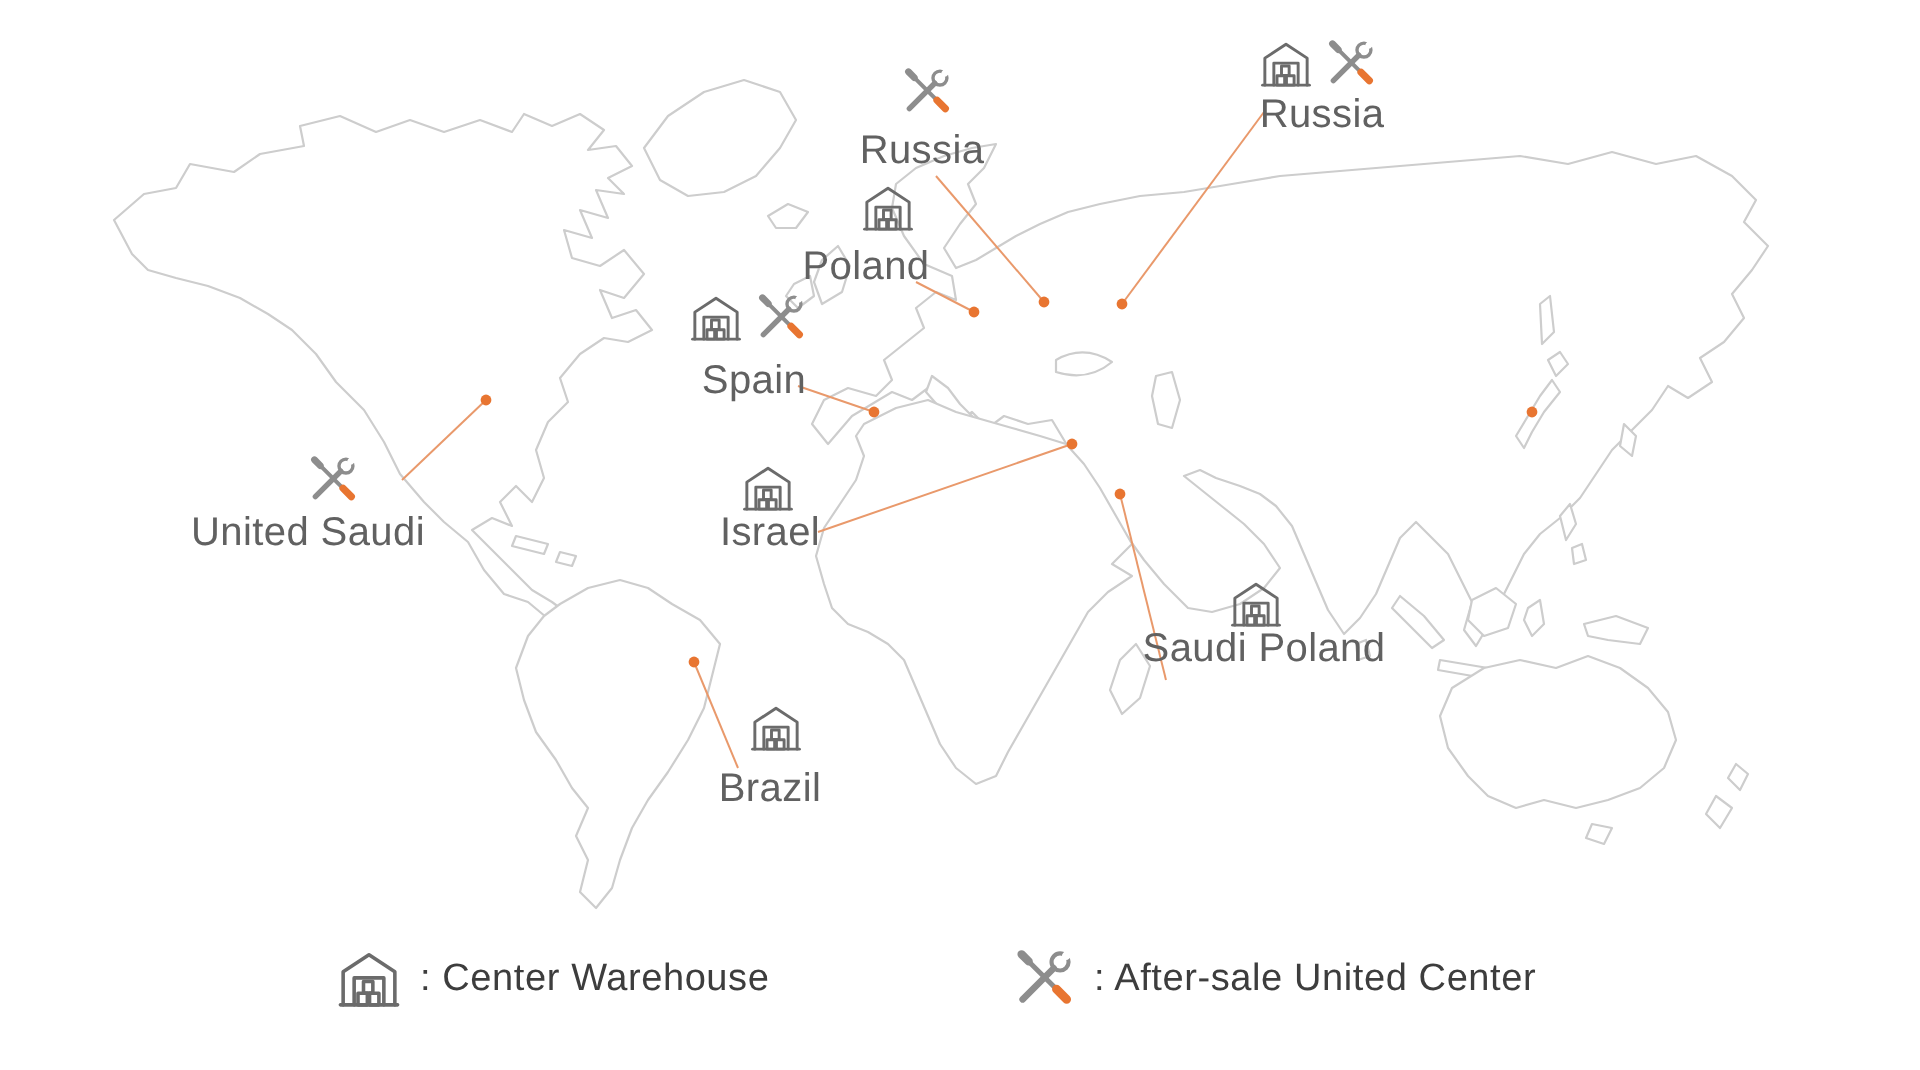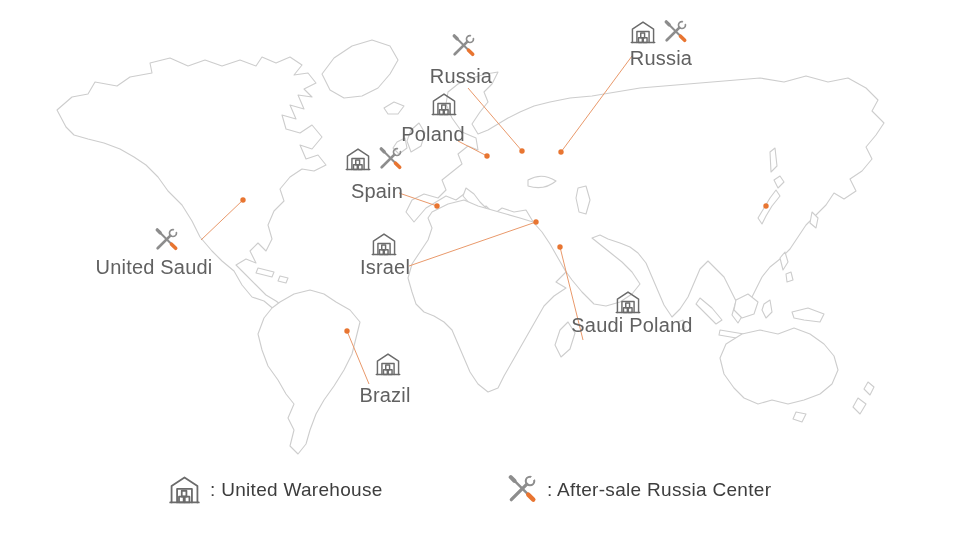--- a/index.html
+++ b/index.html
@@ -165,23 +165,23 @@
         </svg>
       </div>
       <div class="loc-label" style="left: 385px; top: 395px;">Brazil</div>
     </div>
 
   <div class="legend">
     <div class="legend-item" style="left:168px">
       <svg class="legend-ico" viewBox="0 0 24 24">
           <use href="#icon-warehouse"></use>
         </svg>
-      <span class="legend-text">: United Warehouse</span>
+      <span class="legend-text">: Center Warehouse</span>
     </div>
     <div class="legend-item" style="left:505px">
       <svg class="legend-ico" viewBox="0 0 24 24">
           <use href="#icon-service"></use>
         </svg>
-      <span class="legend-text">: After-sale Russia Center</span>
+      <span class="legend-text">: After-sale United Center</span>
     </div>
   </div>
 
 </div>
 
 </body></html>

